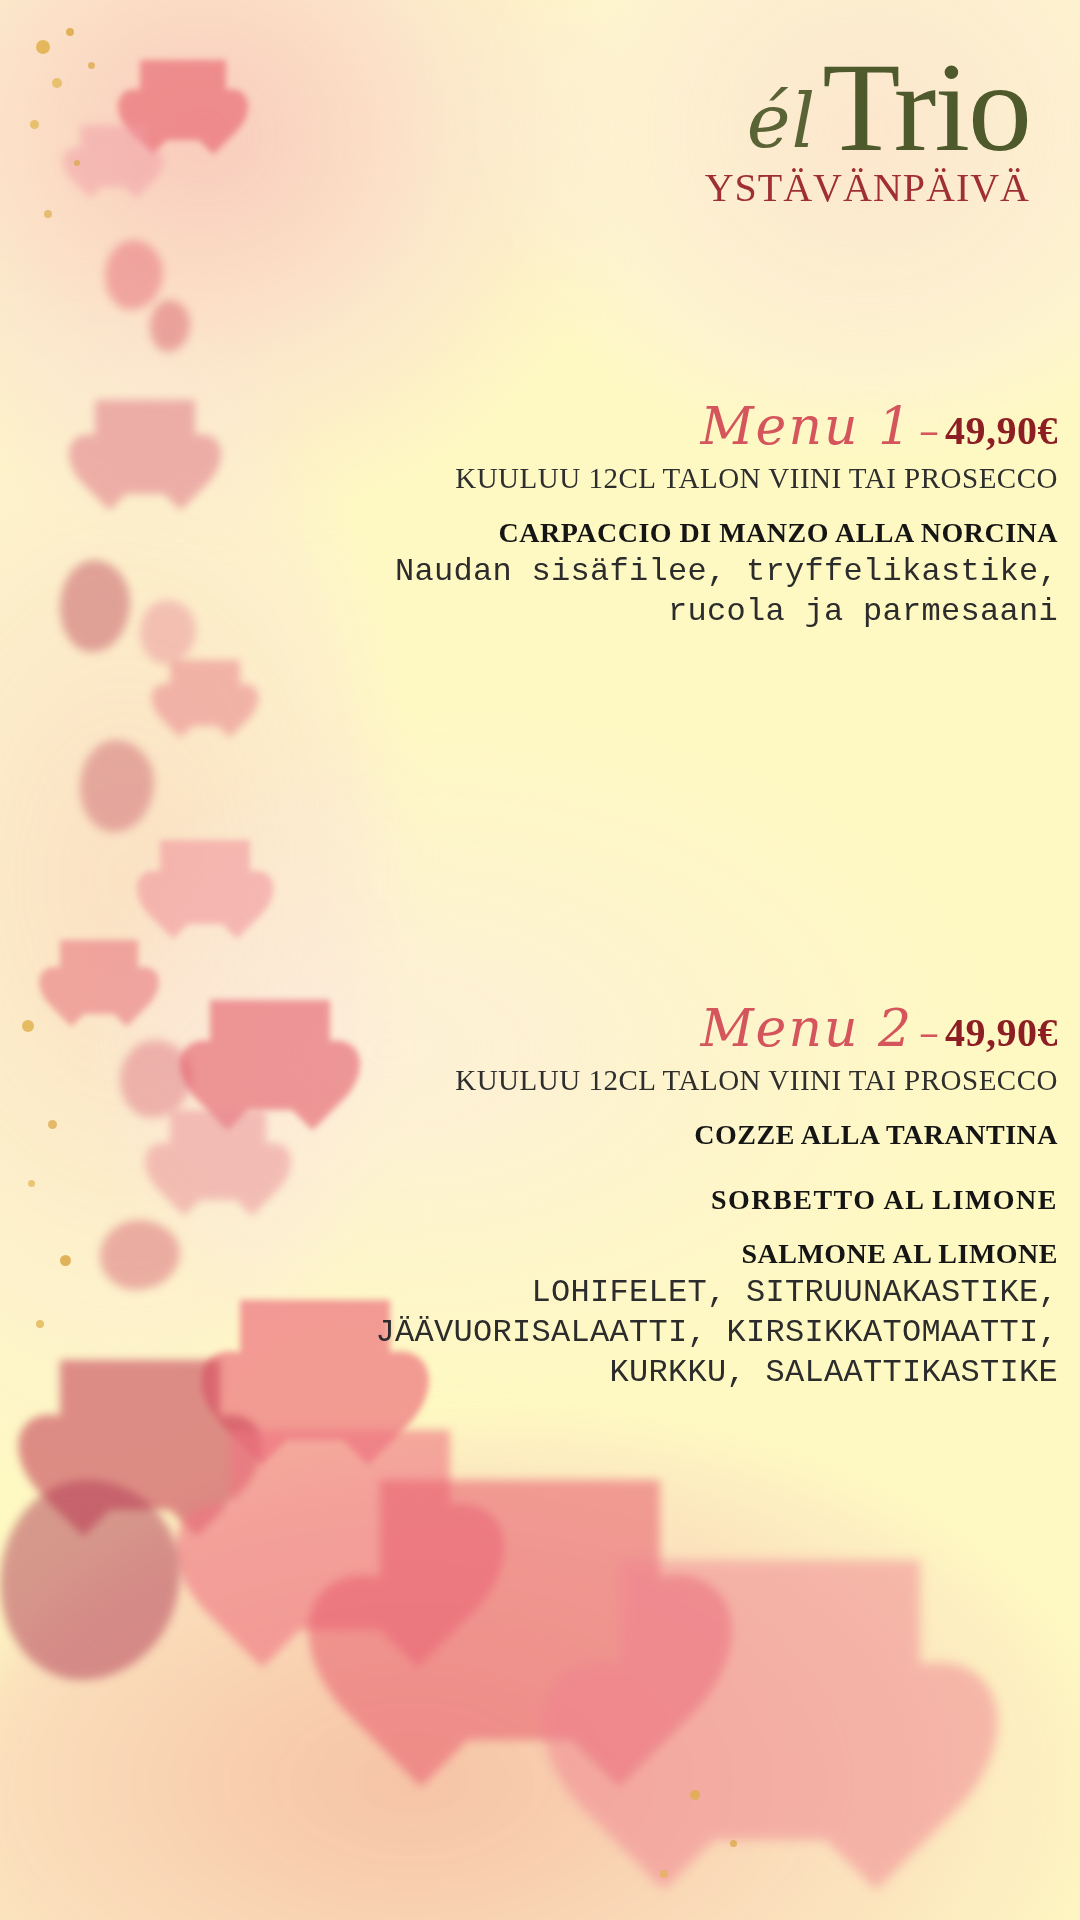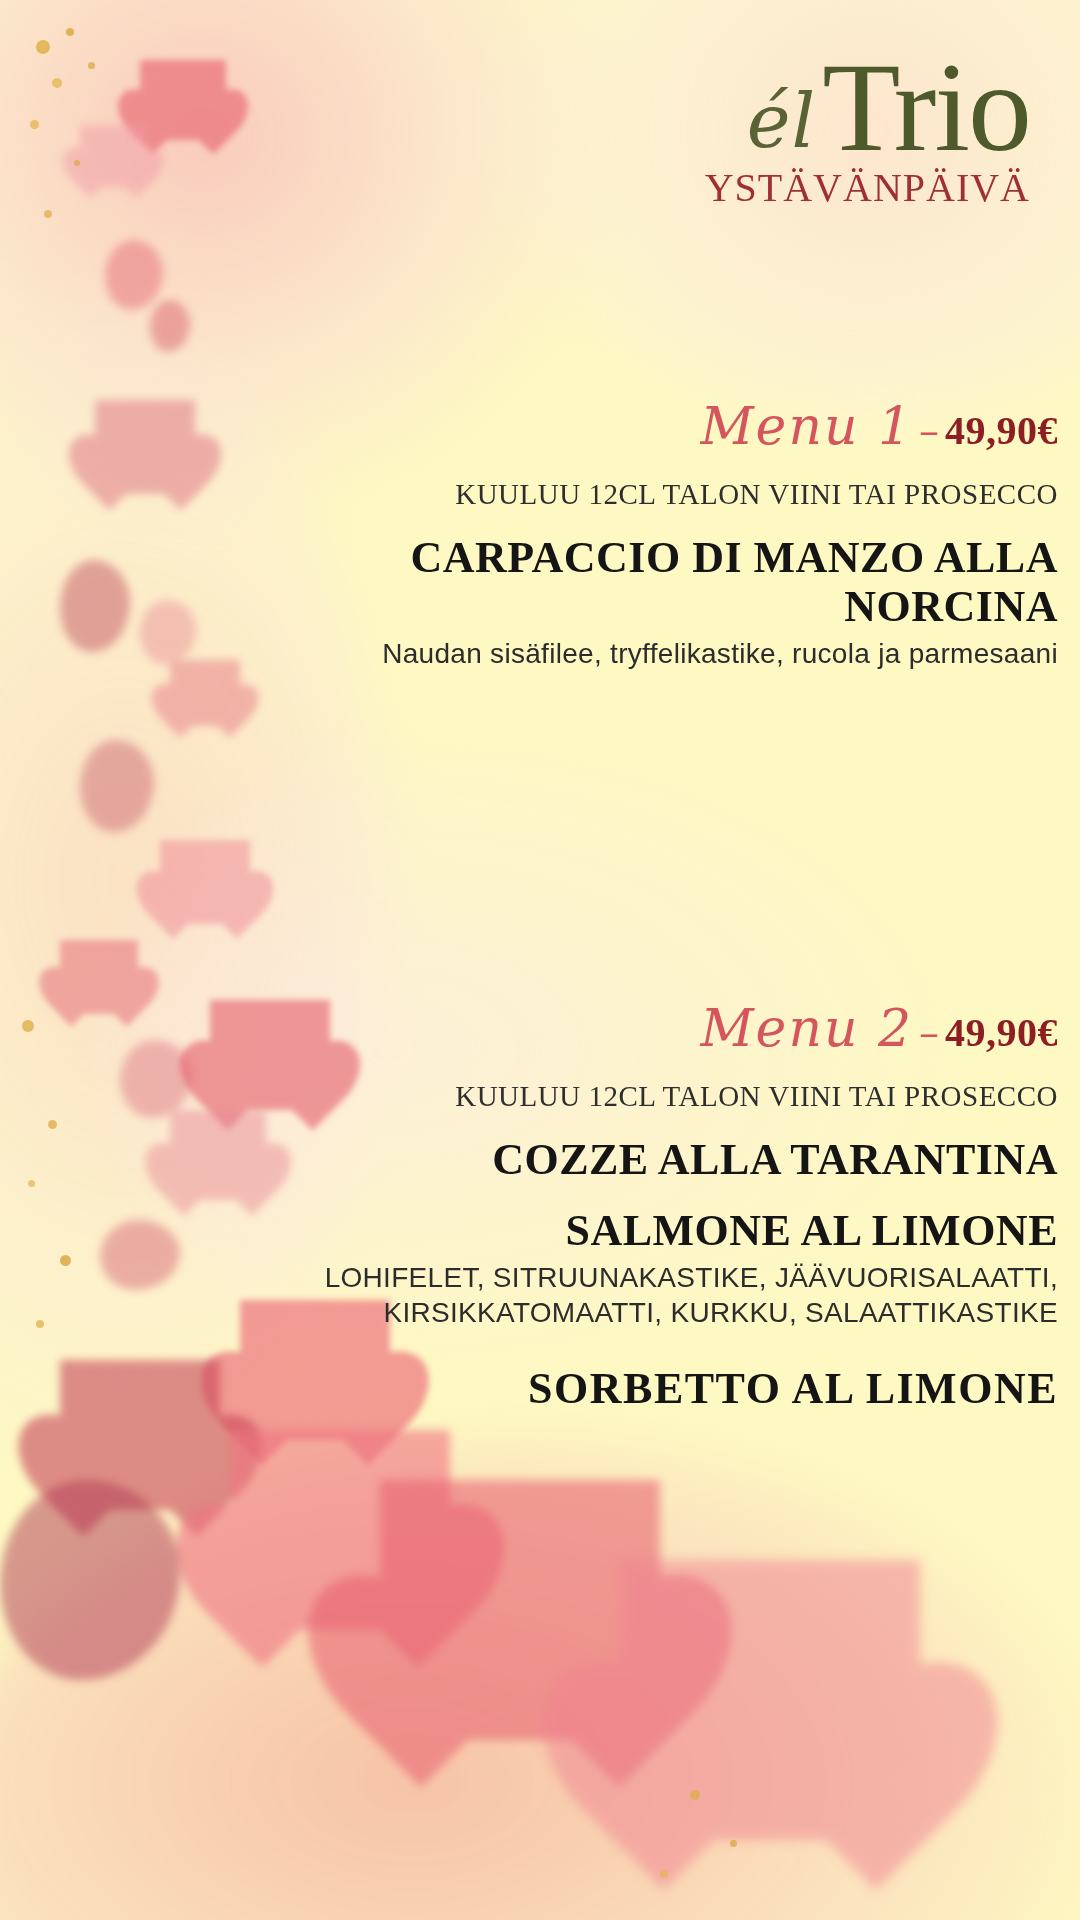--- a/index.html
+++ b/index.html
@@ -157,41 +157,41 @@
   }
   .menu-price {
     font-family: "Liberation Serif", serif;
     font-weight: bold;
     font-size: 40px;
     color: #8d1f24;
     letter-spacing: 0.5px;
     line-height: 1;
   }
   .menu-note {
-    margin-top: 26px;
+    margin-top: 10px;
     font-family: "Liberation Serif", serif;
     font-size: 29px;
     color: #2e2e2e;
     letter-spacing: 0.5px;
   }
 
   .course {
     margin-top: 22px;
   }
   .course-name {
     font-family: "Liberation Serif", serif;
     font-weight: bold;
-    font-size: 44px;
+    font-size: 28px;
     letter-spacing: 0.5px;
     color: #151515;
     line-height: 1.12;
   }
   .course-desc {
-    font-family: Liberation Sans, sans-serif;
-    font-size: 28px;
+    font-family: Liberation Mono, monospace;
+    font-size: 32px;
     color: #2c2c2c;
     line-height: 1.25;
     letter-spacing: 0.3px;
     margin-top: 4px;
   }
   .course-dessert {
     margin-top: 34px;
   }
   .course-dessert .course-name { letter-spacing: 1.5px; }
 </style>
@@ -270,22 +270,22 @@
     <div class="menu-title-row">
       <span class="menu-title">Menu 2</span>
       <span class="menu-dash">–</span>
       <span class="menu-price">49,90€</span>
     </div>
     <div class="menu-note">KUULUU 12CL TALON VIINI TAI PROSECCO</div>
 
     <div class="course">
       <div class="course-name">COZZE ALLA TARANTINA</div>
     </div>
+    <div class="course course-dessert">
+      <div class="course-name">SORBETTO AL LIMONE</div>
+    </div>
     <div class="course">
       <div class="course-name">SALMONE AL LIMONE</div>
       <div class="course-desc">LOHIFELET, SITRUUNAKASTIKE, JÄÄVUORISALAATTI, KIRSIKKATOMAATTI, KURKKU, SALAATTIKASTIKE</div>
     </div>
-    <div class="course course-dessert">
-      <div class="course-name">SORBETTO AL LIMONE</div>
-    </div>
   </div>
 
 </div>
 
 </body></html>

